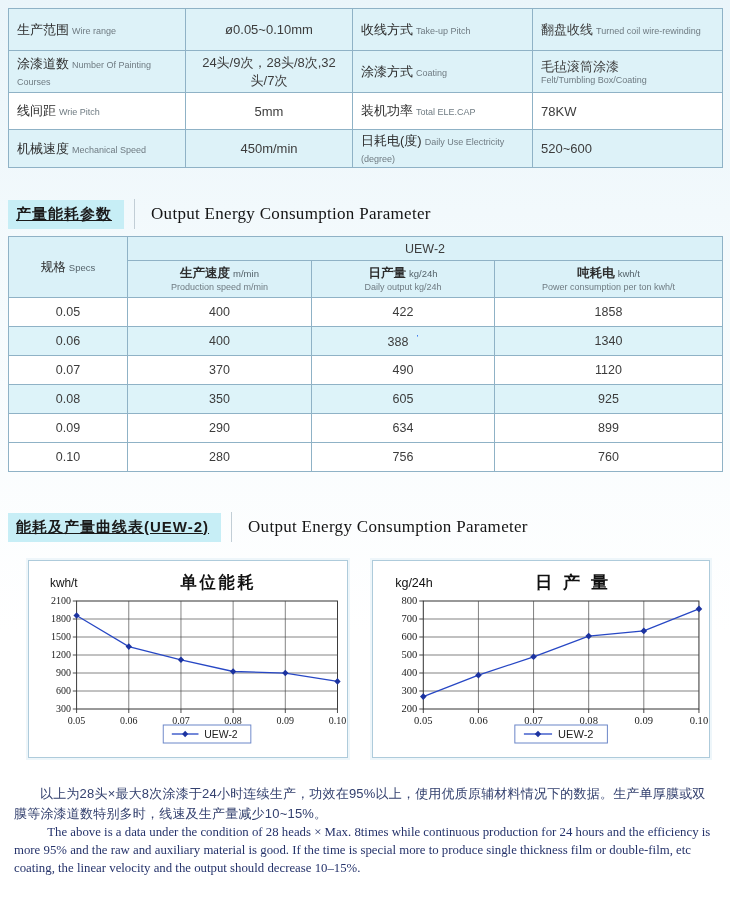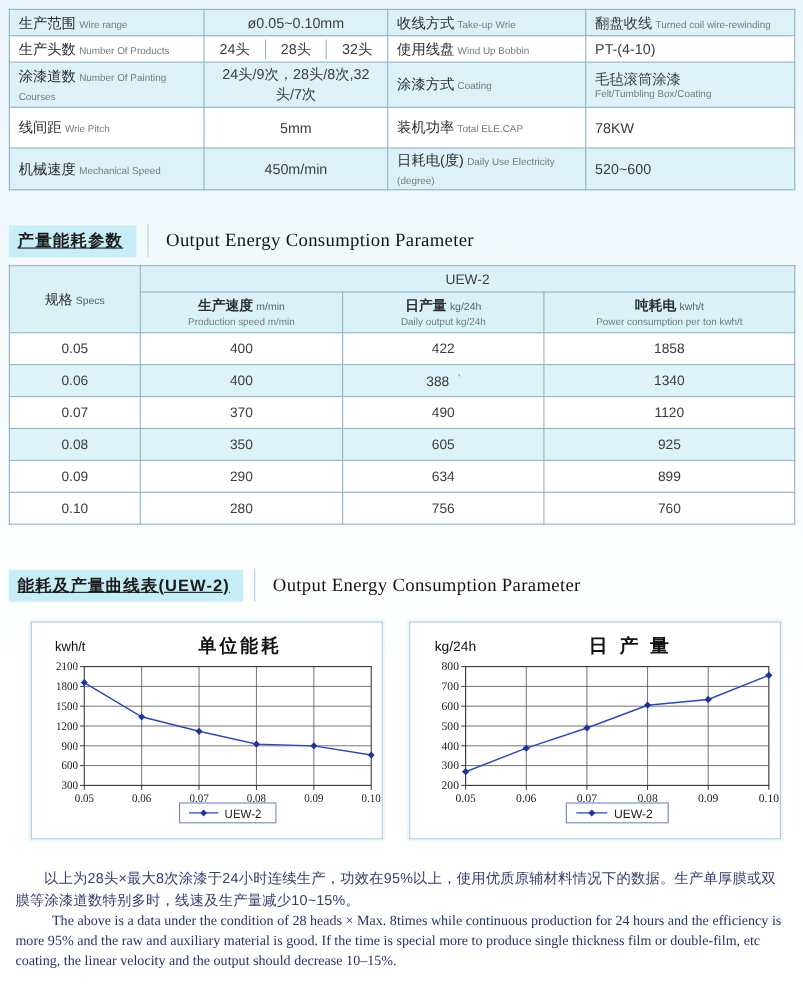--- a/index.html
+++ b/index.html
@@ -13,21 +13,21 @@
 
   
   table{border-collapse:collapse;table-layout:fixed;}
   .spec-table{margin:8px 0 0 8px;width:714px;}
   .spec-table td{
     border:1px solid #8fb2c6;
     padding:2px 8px;
     font-size:13px;
     vertical-align:middle;
   }
-  .spec-table tr{height:24px;}
+  .spec-table tr{height:42px;}
   .spec-table tr.r4,.spec-table tr.r5{height:37px;}
   .spec-table tr.odd td{background:#ddf2f8;}
   .spec-table tr.even td{background:#ffffff;}
   .lbl-cn{font-size:13px;color:#2c2c2c;}
   .lbl-en{font-size:9px;color:#6f7b82;margin-left:3px;}
   .val{text-align:center;color:#3c3c3c;font-size:13px;}
   .val-left{text-align:left;color:#3c3c3c;font-size:13px;}
   .val-sub{display:block;font-size:9px;color:#6f7b82;line-height:1.1;}
   .cell-split{padding:0 !important;}
   .split-wrap{display:flex;height:100%;align-items:stretch;}
@@ -98,34 +98,22 @@
     <colgroup>
         <col style="width:177px">
         <col style="width:167px">
         <col style="width:180px">
         <col style="width:190px">
       </colgroup>
     <tbody>
         <tr class="odd r1">
       <td><span class="lbl-cn">生产范围</span><span class="lbl-en">Wire range</span></td>
       <td class="val">ø0.05~0.10mm</td>
-      <td><span class="lbl-cn">收线方式</span><span class="lbl-en">Take-up Wrie</span></td>
+      <td><span class="lbl-cn">收线方式</span><span class="lbl-en">Take-up Pitch</span></td>
       <td class="val-left"><span>翻盘收线</span><span class="lbl-en">Turned coil wire-rewinding</span></td>
-    </tr>
-    <tr class="even r2">
-      <td><span class="lbl-cn">生产头数</span><span class="lbl-en">Number Of Products</span></td>
-      <td class="cell-split">
-        <div class="split-wrap">
-          <span>24头</span>
-          <span>28头</span>
-          <span>32头</span>
-        </div>
-      </td>
-      <td><span class="lbl-cn">使用线盘</span><span class="lbl-en">Wind Up Bobbin</span></td>
-      <td class="val-left">PT-(4-10)</td>
     </tr>
     <tr class="odd r3">
       <td><span class="lbl-cn">涂漆道数</span><span class="lbl-en">Number Of Painting Courses</span></td>
       <td class="val">24头/9次，28头/8次,32头/7次</td>
       <td><span class="lbl-cn">涂漆方式</span><span class="lbl-en">Coating</span></td>
       <td class="val-left"><span>毛毡滚筒涂漆</span><span class="val-sub">Felt/Tumbling Box/Coating</span></td>
     </tr>
     <tr class="even r4">
       <td><span class="lbl-cn">线间距</span><span class="lbl-en">Wrie Pitch</span></td>
       <td class="val">5mm</td>

